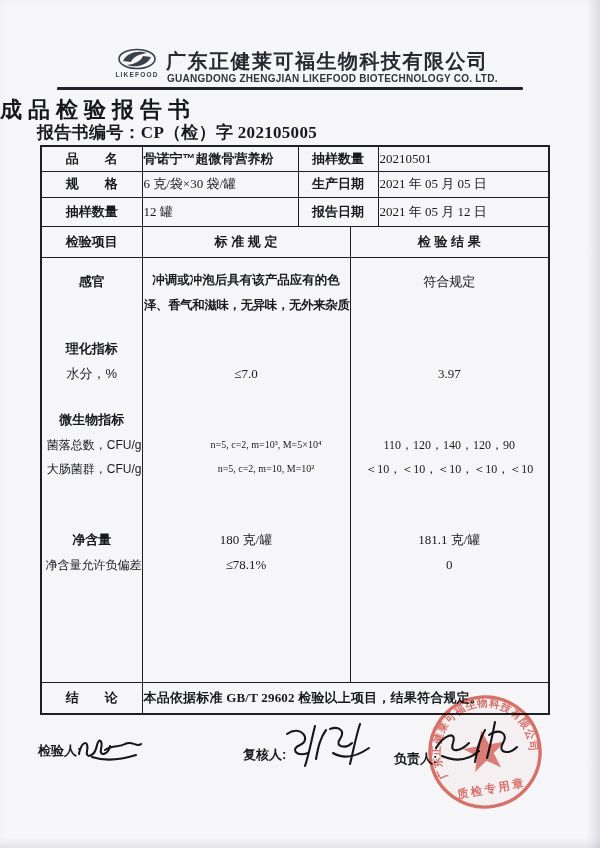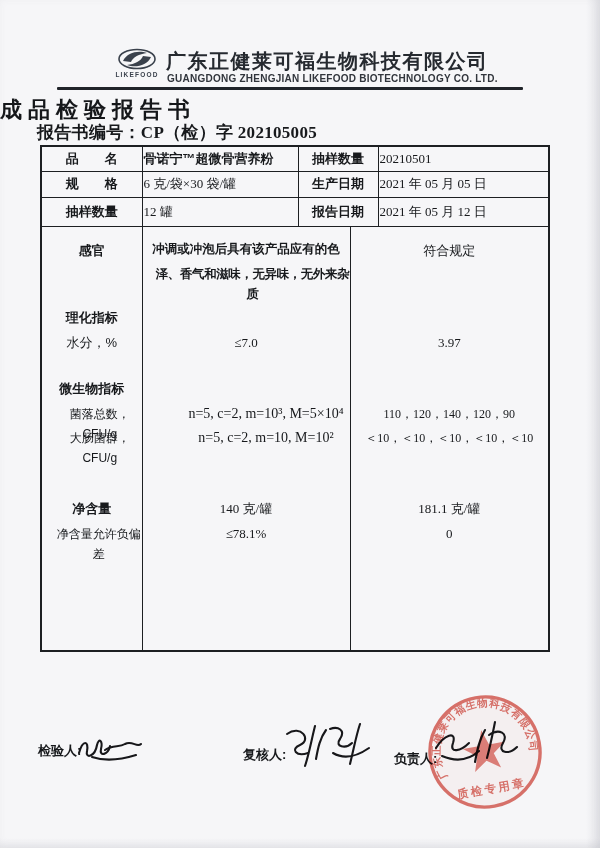--- a/index.html
+++ b/index.html
@@ -52,22 +52,22 @@
   td.lab{
     font-family:"Liberation Sans","DejaVu Sans",sans-serif;
     font-weight:bold;text-align:center;font-size:13px;
   }
   td.val{text-align:left;font-size:13px;}
   td.val.bold{font-weight:bold;font-family:"Liberation Sans","DejaVu Sans",sans-serif;}
   td.bigcell{position:relative;vertical-align:top;}
   .ln{position:absolute;left:0;right:0;height:20px;line-height:20px;text-align:center;font-size:13px;}
   .ln.sans{font-family:"Liberation Sans","DejaVu Sans",sans-serif;}
   .ln.bold{font-weight:bold;}
-  .ln.left{text-align:center;padding-left:4px;margin-left:12px;}
-  .ln.small{font-size:14px;margin-left:40px;}
+  .ln.left{text-align:right;padding-left:4px;}
+  .ln.small{font-size:10px;margin-left:40px;}
   .ln.sub{font-size:12px;}
   .ln.tight{letter-spacing:-.3px;font-size:12.4px;padding-left:1px;}
   td.concl{
     text-align:left;padding-left:5px;font-weight:bold;font-size:13px;letter-spacing:.2px;
   }
   
   .sig-label{
     position:absolute;font-size:13px;font-weight:bold;
     font-family:"Liberation Sans","DejaVu Sans",sans-serif;color:#17191c;
   }
@@ -116,49 +116,58 @@
     <td class="lab">规　　格</td>
     <td class="val">6 克/袋×30 袋/罐</td>
     <td class="lab" colspan="2">生产日期</td>
     <td class="val">2021 年 05 月 05 日</td>
   </tr>
   <tr style="height:29px">
     <td class="lab">抽样数量</td>
     <td class="val">12 罐</td>
     <td class="lab" colspan="2">报告日期</td>
     <td class="val">2021 年 05 月 12 日</td>
+  </tr>
+  <tr style="height:31px">
+    <td class="lab">检验项目</td>
+    <td class="lab" colspan="2">标 准 规 定</td>
+    <td class="lab" colspan="2">检 验 结 果</td>
   </tr>
   <tr style="height:425px">
     <td class="bigcell">
       <div class="ln sans bold" style="top:14px">感官</div>
       <div class="ln sans bold" style="top:81px">理化指标</div>
       <div class="ln sans" style="top:106px">水分，%</div>
       <div class="ln sans bold" style="top:152px">微生物指标</div>
       <div class="ln sans sub left" style="top:177px">菌落总数，CFU/g</div>
       <div class="ln sans sub left" style="top:201px">大肠菌群，CFU/g</div>
       <div class="ln sans bold" style="top:272px">净含量</div>
       <div class="ln sans sub left" style="top:297px;padding-left:2px">净含量允许负偏差</div>
     </td>
     <td class="bigcell" colspan="2">
       <div class="ln bold" style="top:12px;font-size:12.5px">冲调或冲泡后具有该产品应有的色</div>
       <div class="ln bold left tight" style="top:37px">泽、香气和滋味，无异味，无外来杂质</div>
       <div class="ln" style="top:106px">≤7.0</div>
       <div class="ln small" style="top:177px">n=5, c=2, m=10³, M=5×10⁴</div>
       <div class="ln small" style="top:201px">n=5, c=2, m=10, M=10²</div>
-      <div class="ln" style="top:272px">140 克/罐</div>
+      <div class="ln" style="top:272px">180 克/罐</div>
       <div class="ln" style="top:297px">≤78.1%</div>
     </td>
     <td class="bigcell" colspan="2">
       <div class="ln" style="top:14px">符合规定</div>
       <div class="ln" style="top:106px">3.97</div>
       <div class="ln sub" style="top:177px">110，120，140，120，90</div>
       <div class="ln sub" style="top:201px">＜10，＜10，＜10，＜10，＜10</div>
       <div class="ln" style="top:272px">181.1 克/罐</div>
       <div class="ln" style="top:297px">0</div>
     </td>
+  </tr>
+  <tr style="height:32px">
+    <td class="lab">结　　论</td>
+    <td class="concl" colspan="4">本品依据标准 GB/T 29602 检验以上项目，结果符合规定。</td>
   </tr>
 </tbody>
   </table>
 
 <div class="sig-label" style="left:38px;top:742px">检验人:</div>
 <div class="sig-label" style="left:243px;top:746px">复核人:</div>
 <div class="sig-label" style="left:394px;top:750px">负责人:</div>
 
 <span class="sig" style="left:74px;top:731px">
   <svg width="70" height="34" viewBox="0 0 70 34">

